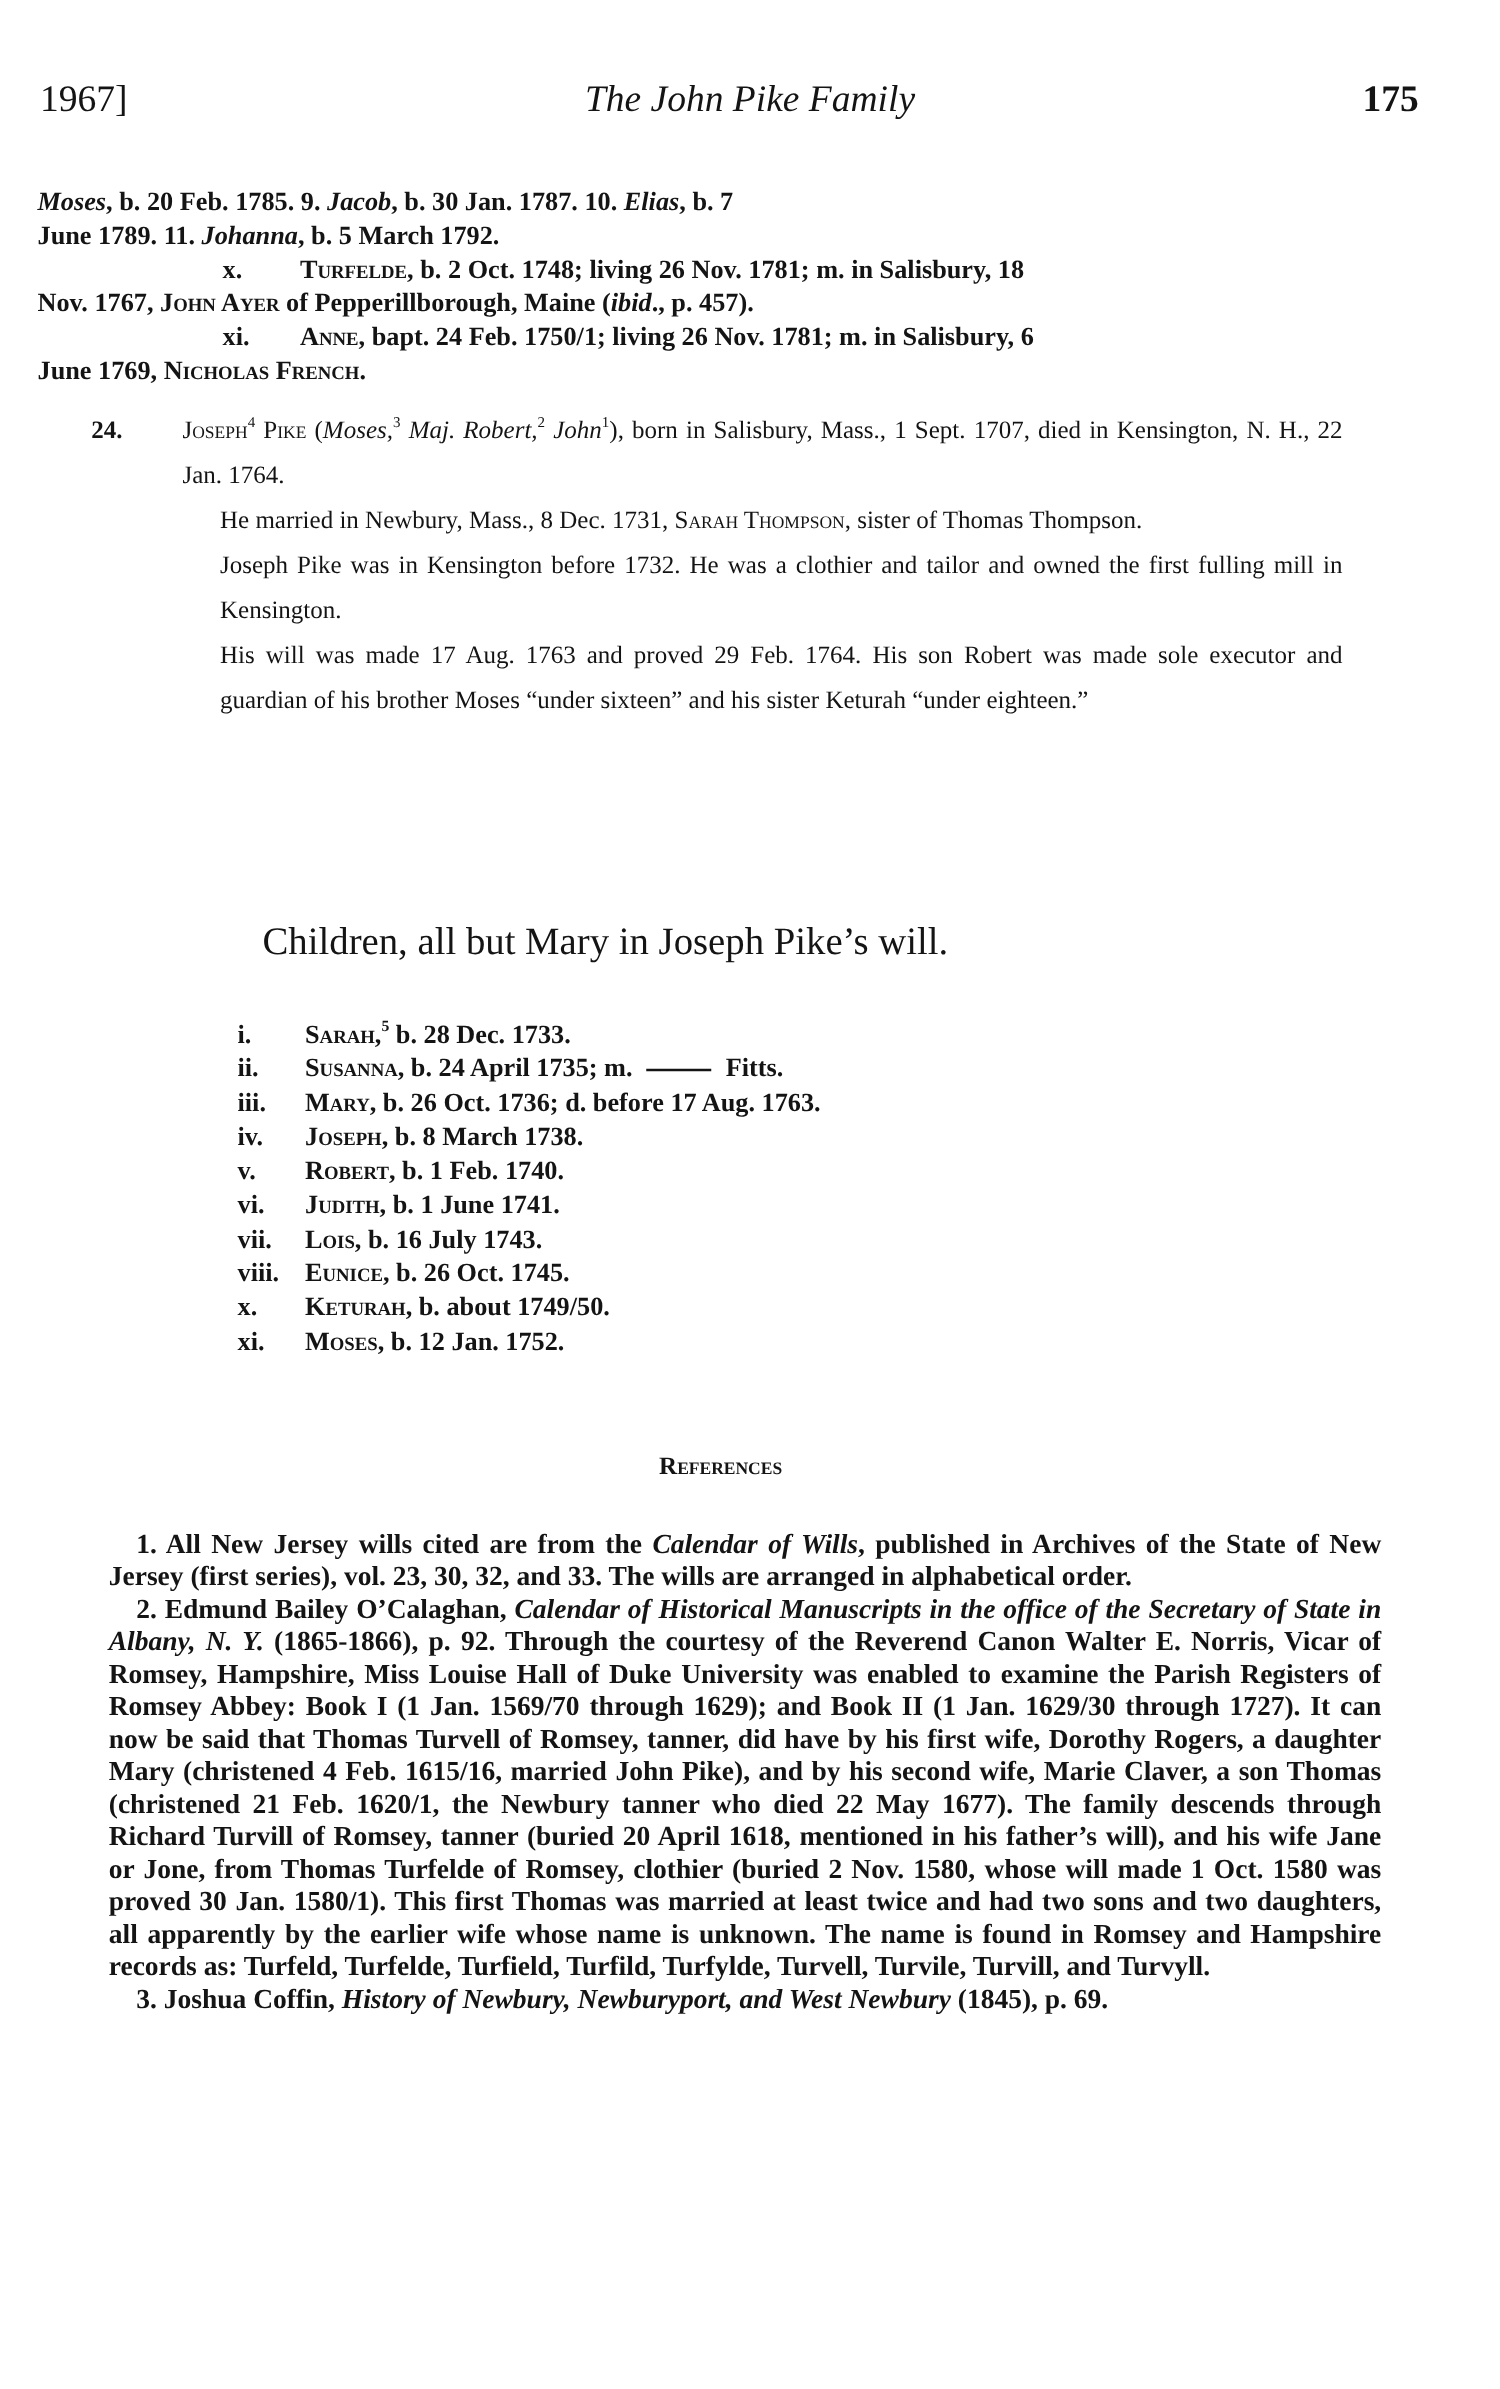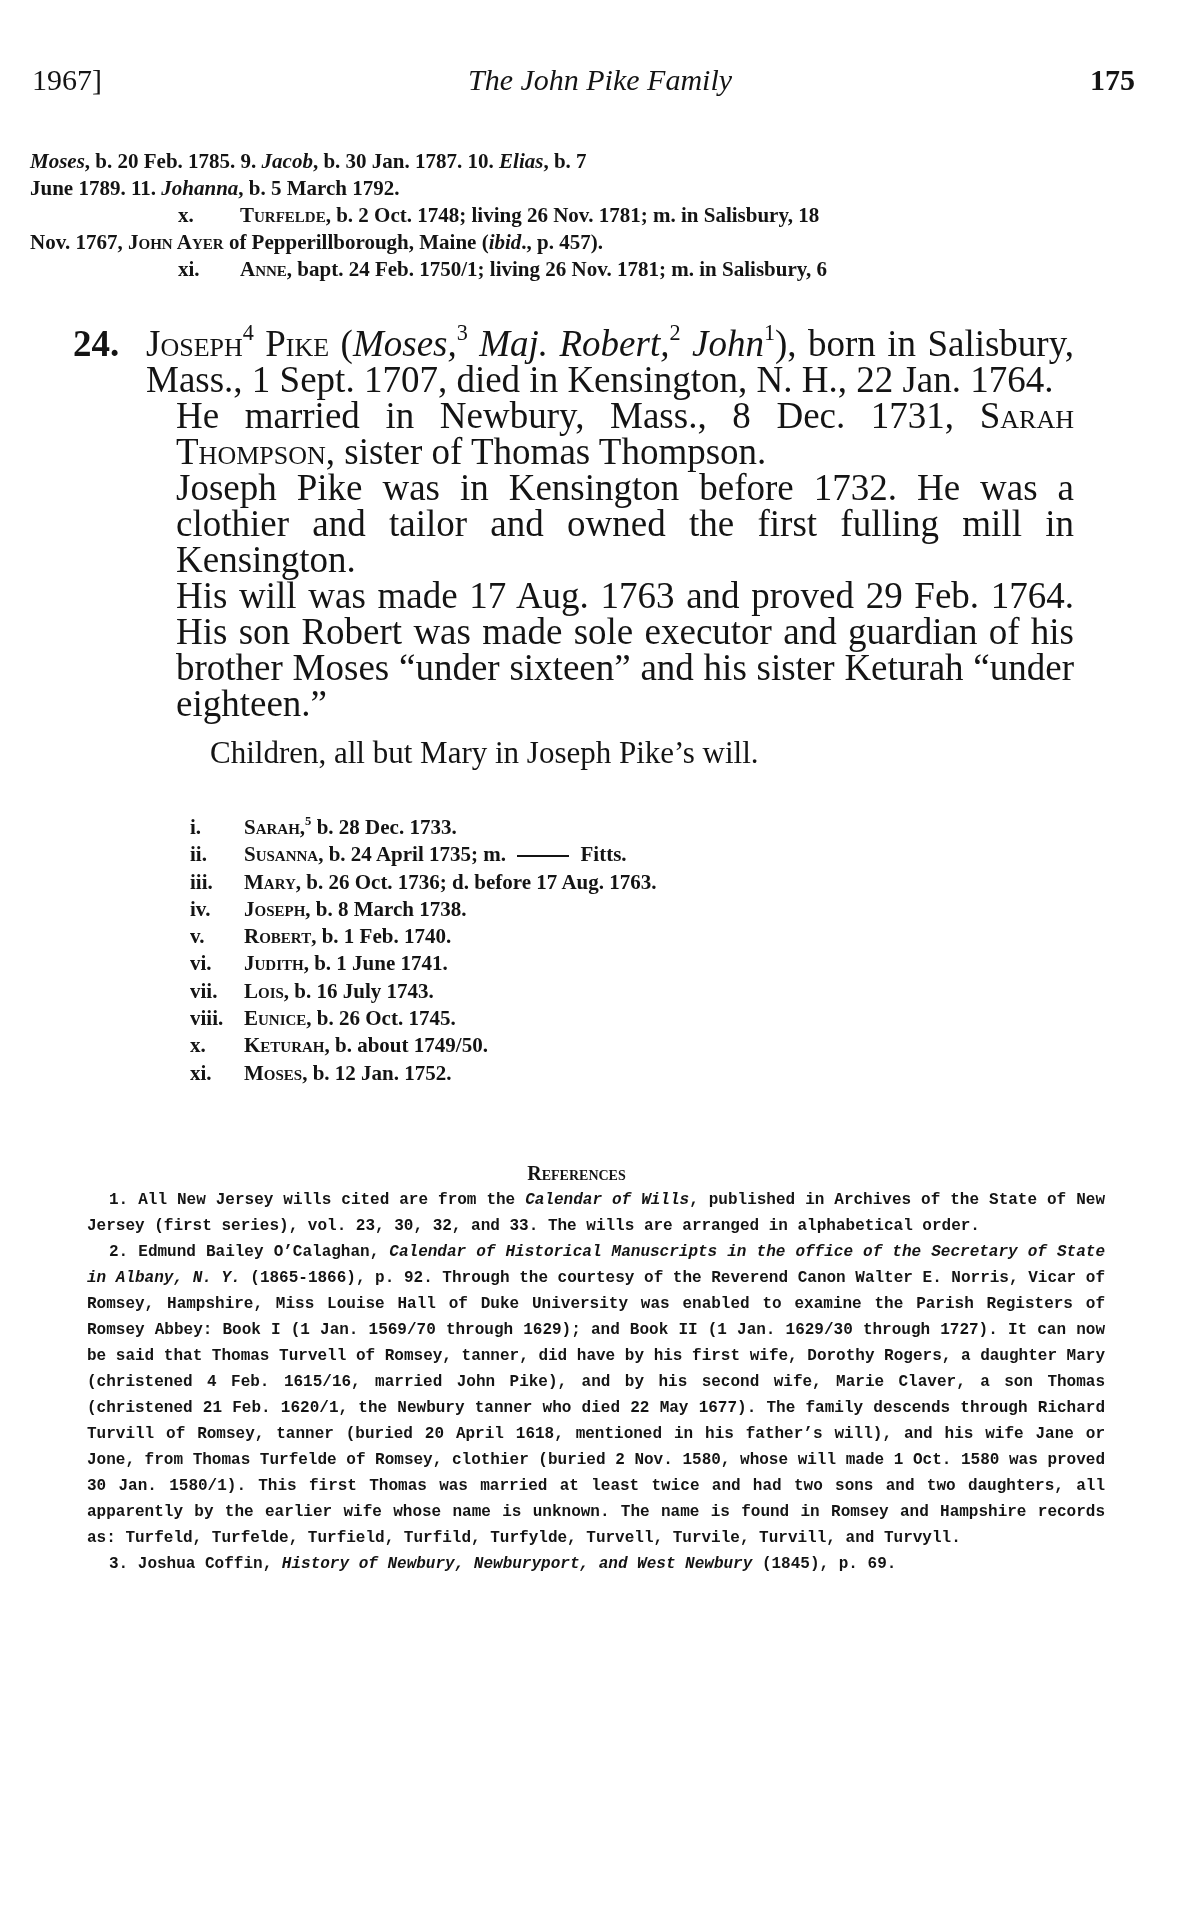--- a/index.html
+++ b/index.html
@@ -18,38 +18,38 @@
     .hdr .pg { position: absolute; right: 65px; top: 0; font-weight: bold; }
 
     
     .top { position: absolute; top: 148px; left: 0; width: 948px; font-size: 21px; line-height: 27px; font-weight: bold; }
     .top .row { position: relative; padding-left: 240px; width: 730px; }
     .top .num { position: absolute; left: 178px; top: 0; }
     .top .cont { padding-left: 30px; }
     .top .first { padding-left: 30px; }
 
     
-    .entry { position: absolute; top: 326px; left: 0; width: 951px; font-size: 37px; line-height: 36px; }
+    .entry { position: absolute; top: 326px; left: 0; width: 951px; font-size: 20px; line-height: 36px; }
     .entry .num24 { position: absolute; left: 73px; top: 0; font-weight: bold; }
     .entry p { margin: 0; }
     .entry .body { margin-left: 146px; width: 928px; text-align: justify; }
     .entry .ind { text-indent: 30px; }
     .entry .flush { margin-left: -30px; }
 
     .children-intro { position: absolute; top: 735px; left: 210px; font-size: 31px; }
 
     .kids { position: absolute; top: 814px; left: 0; width: 1200px; font-size: 21px; line-height: 27.3px; font-weight: bold; }
     .kids .krow { position: relative; height: 27.3px; }
     .kids .knum { position: absolute; left: 190px; }
     .kids .ktxt { position: absolute; left: 244px; }
     .dash { display: inline-block; width: 52px; border-top: 2px solid #141414; vertical-align: middle; margin: 0 6px; }
 
     .refs-title { position: absolute; top: 1162px; left: 0; width: 1153px; text-align: center; font-size: 20px; font-weight: bold; }
 
-    .refs { position: absolute; top: 1187px; left: 87px; width: 1018px; font-size: 16px; line-height: 26px; font-weight: bold; text-align: justify; font-family: Liberation Mono, monospace; }
+    .refs { position: absolute; top: 1222px; left: 87px; width: 1018px; font-size: 22px; line-height: 26px; font-weight: bold; text-align: justify; }
     .refs p { margin: 0; text-indent: 22px; }
   </style>
 </head>
 <body>
 
 <div class="hdr">
   <span class="year">1967]</span>
   <span class="title">The John Pike Family</span>
   <span class="pg">175</span>
 </div>
@@ -64,20 +64,23 @@
   <div class="row">
     <span class="num">x.</span>
     <span class="sc">Turfelde</span><span>, b. 2 Oct. 1748; living 26 Nov. 1781; m. in Salisbury, 18</span>
   </div>
   <div class="row cont">
     <span>Nov. 1767, </span><span class="sc">John Ayer</span><span> of Pepperillborough, Maine (</span><i>ibid</i><span>., p. 457).</span>
   </div>
   <div class="row">
     <span class="num">xi.</span>
     <span class="sc">Anne</span><span>, bapt. 24 Feb. 1750/1; living 26 Nov. 1781; m. in Salisbury, 6</span>
+  </div>
+  <div class="row cont">
+    <span>June 1769, </span><span class="sc">Nicholas French</span><span>.</span>
   </div>
 </div>
 
 <div class="entry">
   <span class="num24">24.</span>
   <div class="body">
     <p class="flush" style="margin-left:0; padding-left:0;">
       <span class="sc"><span>Joseph</span><sup>4</sup> <span>Pike</span></span>
       <span><span>(</span><i>Moses,</i><sup>3</sup><i> Maj. Robert,</i><sup>2</sup><i> John</i><sup>1</sup><span>)</span></span><span>, born in Salisbury, Mass., 1 Sept. 1707, died in Kensington, N. H., 22 Jan. 1764.</span>
     </p>

